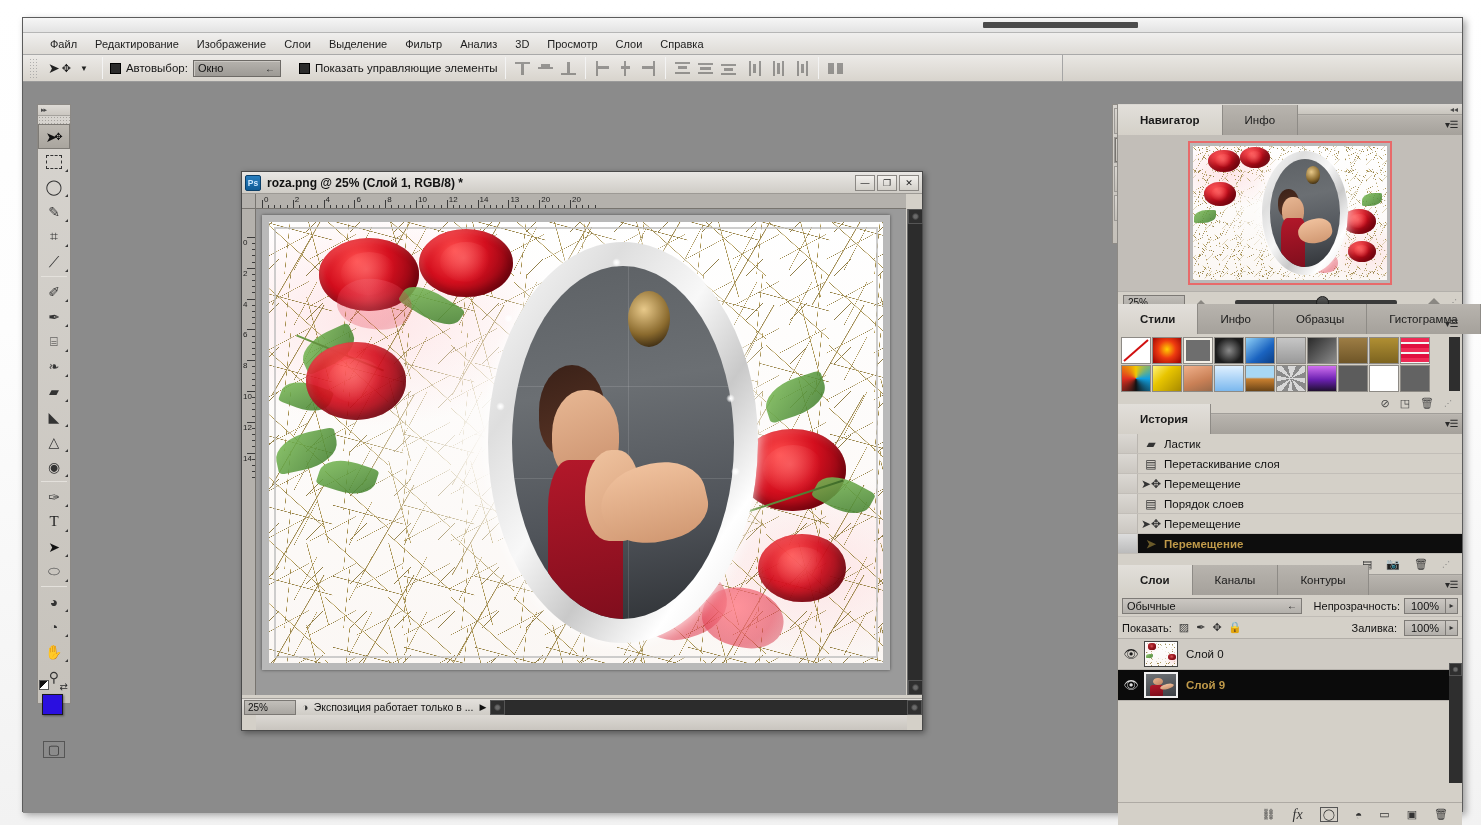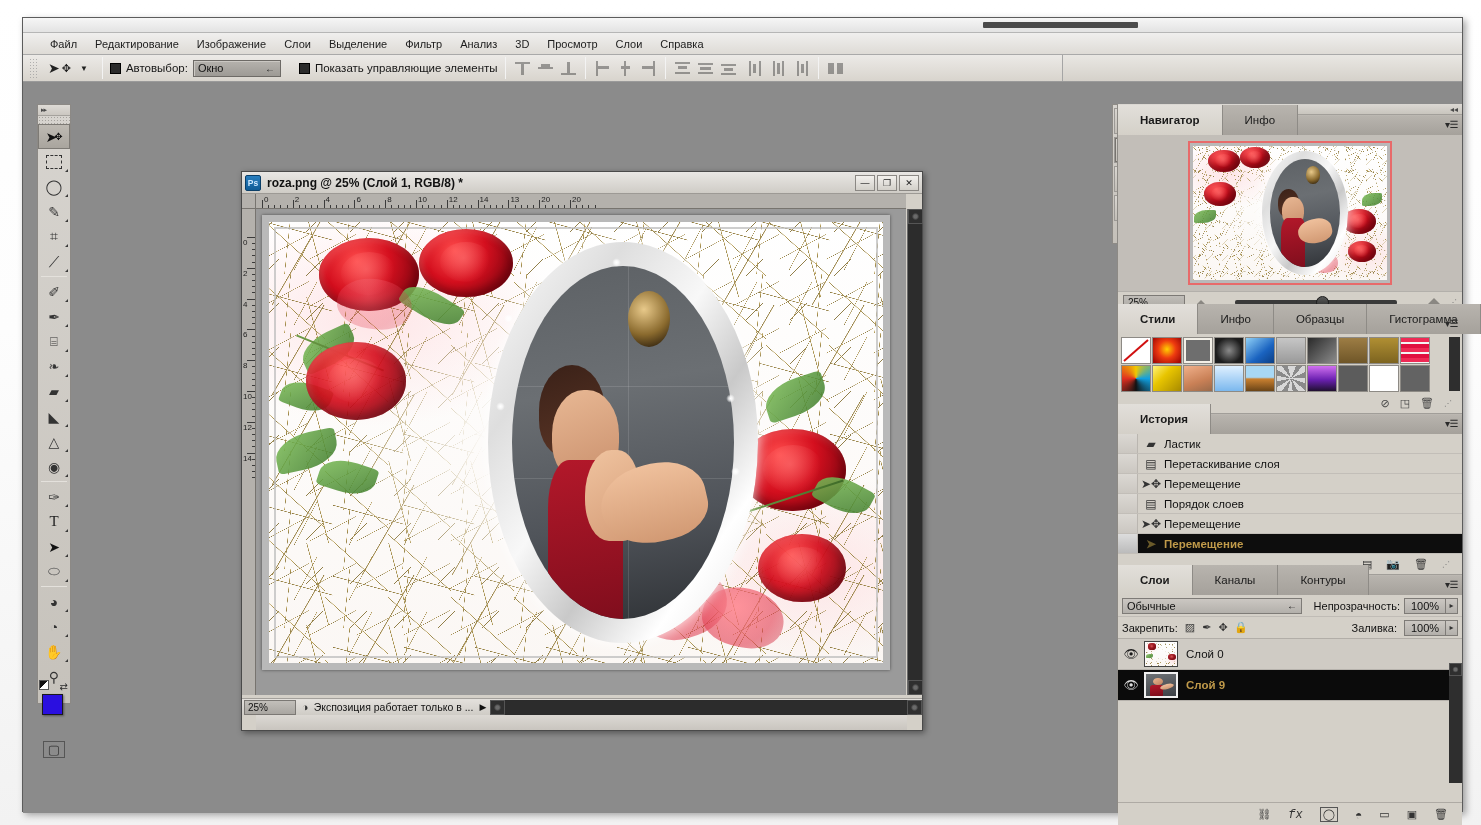--- a/index.html
+++ b/index.html
@@ -873,21 +873,21 @@
             <span class="arr">←</span>
           </div>
           <span class="lay-lbl">Непрозрачность:</span>
           <div style="display:flex;">
             <div class="num-field">100%</div>
             <div class="num-arrow">▸</div>
           </div>
         </div>
 
         <div class="lock-row">
-          <span>Закрепить:</span>
+          <span>Показать:</span>
           <span style="font-size:11px;color:#333;">▨</span>
           <span style="font-size:11px;color:#333;">✒</span>
           <span style="font-size:11px;color:#333;">✥</span>
           <span style="font-size:11px;color:#333;">🔒</span>
           <span class="lay-lbl">Заливка:</span>
           <div style="display:flex;">
             <div class="num-field">100%</div>
             <div class="num-arrow">▸</div>
           </div>
         </div>
@@ -917,21 +917,21 @@
           </div>
           <span class="layer-name">Слой 9</span>
         </div>
 
         <div class="panel-scroll" style="top:88px;height:120px;">
           <div class="sb-btn" style="width:13px;height:13px;"></div>
         </div>
 
         <div class="lay-foot">
           <span style="font-size:11px;">⛓</span>
-          <span style="font-style:italic;font-family:Liberation Mono, monospace;font-size:12px;">fx</span>
+          <span style="font-style:italic;font-family:Liberation Serif, serif;font-size:14px;">fx</span>
           <span style="font-size:11px;border:1px solid #555;padding:0 2px;">◯</span>
           <span style="font-size:12px;">◓</span>
           <span style="font-size:11px;">▭</span>
           <span style="font-size:11px;">▣</span>
           <span style="font-size:11px;">🗑</span>
         </div>
       </div>
 
     </div>
   </div>

